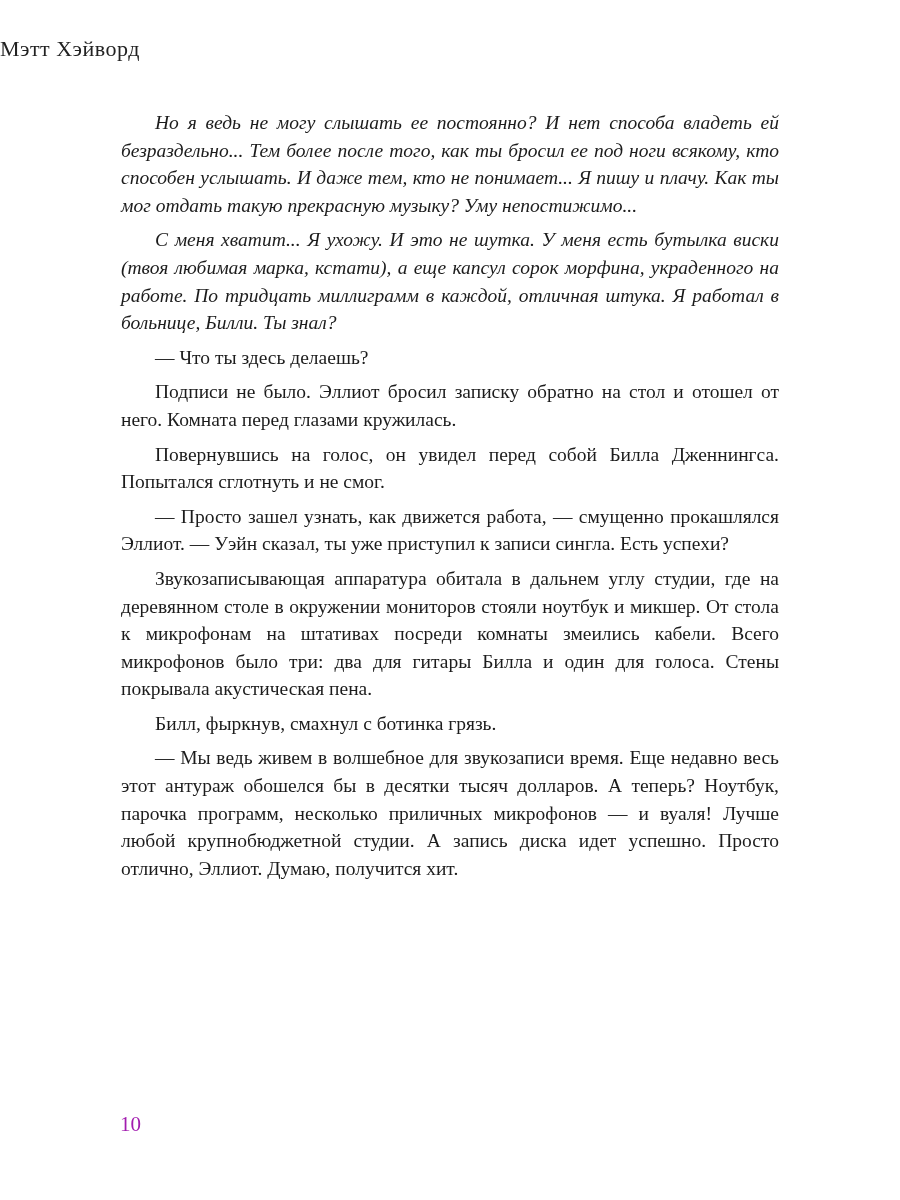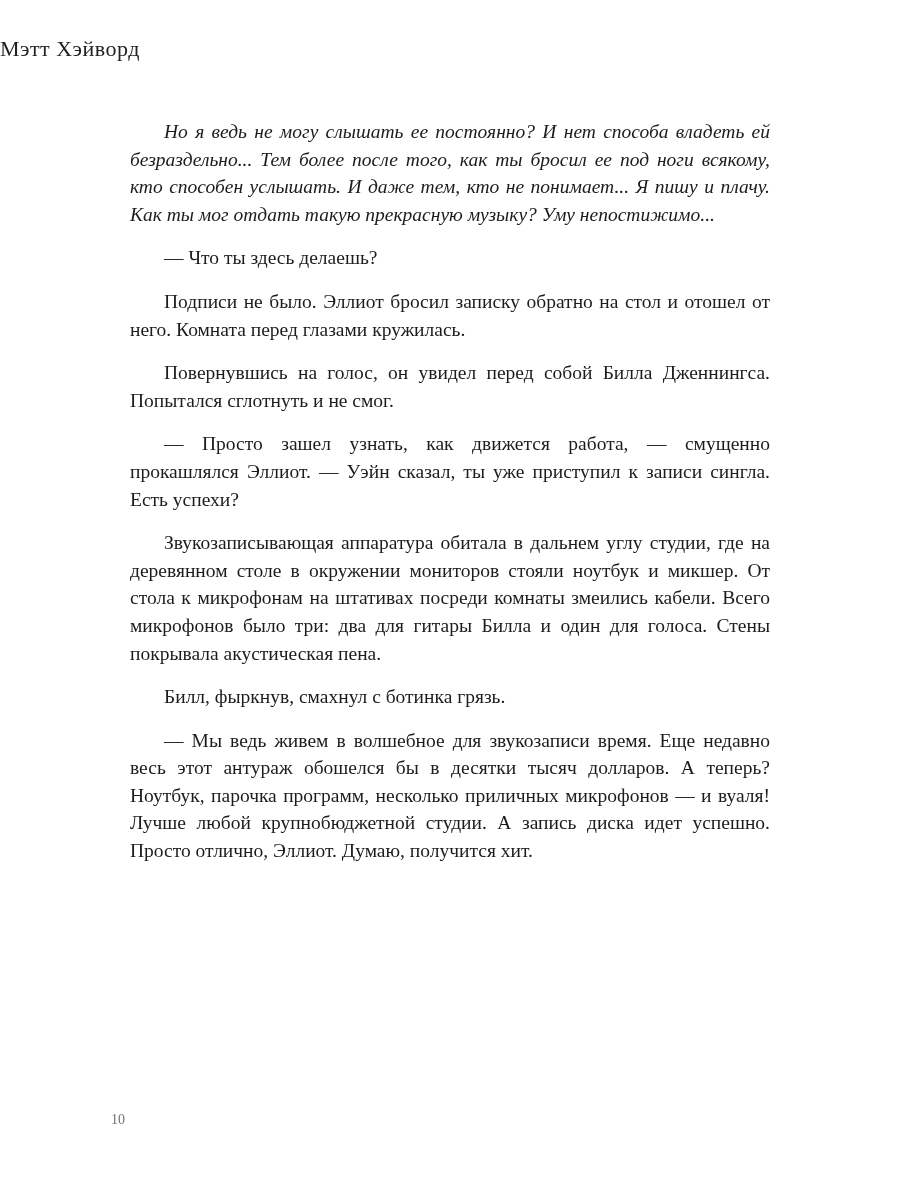--- a/index.html
+++ b/index.html
@@ -30,43 +30,44 @@
     top: 102px;
     left: 114px;
     width: 672px;
     font-size: 19.5px;
     line-height: 27.6px;
     text-align: justify;
     hyphens: auto;
     -webkit-hyphens: auto;
   }
   .text-block p {
-    margin: 16px;
+    margin: 7px;
     padding: 0;
     text-indent: 34px;
   }
   .text-block p.italic {
     font-style: italic;
   }
   .page-number {
     position: absolute;
-    left: 111px;
+    left: 120px;
     top: 1112px;
-    font-size: 14px;
-    color: #737373;
+    font-size: 21px;
+    color: #a21caf;
   }
 </style>
 </head>
 <body>
 
 <div class="book-page">
   <div class="running-head">Мэтт Хэйворд</div>
 
   <div class="text-block">
       <p class="italic">Но я ведь не могу слышать ее постоянно? И нет способа владеть ей безраздельно... Тем более после того, как ты бросил ее под ноги всякому, кто способен услышать. И даже тем, кто не понимает... Я пишу и плачу. Как ты мог отдать такую прекрасную музыку? Уму непостижимо...</p>
+      <p class="italic">С меня хватит... Я ухожу. И это не шутка. У меня есть бутылка виски (твоя любимая марка, кстати), а еще капсул сорок морфина, украденного на работе. По тридцать миллиграмм в каждой, отличная штука. Я работал в больнице, Билли. Ты знал?</p>
       <p>— Что ты здесь делаешь?</p>
       <p>Подписи не было. Эллиот бросил записку обратно на стол и отошел от него. Комната перед глазами кружилась.</p>
       <p>Повернувшись на голос, он увидел перед собой Билла Дженнингса. Попытался сглотнуть и не смог.</p>
       <p>— Просто зашел узнать, как движется работа, — смущенно прокашлялся Эллиот. — Уэйн сказал, ты уже приступил к записи сингла. Есть успехи?</p>
       <p>Звукозаписывающая аппаратура обитала в дальнем углу студии, где на деревянном столе в окружении мониторов стояли ноутбук и микшер. От стола к микрофонам на штативах посреди комнаты змеились кабели. Всего микрофонов было три: два для гитары Билла и один для голоса. Стены покрывала акустическая пена.</p>
       <p>Билл, фыркнув, смахнул с ботинка грязь.</p>
       <p>— Мы ведь живем в волшебное для звукозаписи время. Еще недавно весь этот антураж обошелся бы в десятки тысяч долларов. А теперь? Ноутбук, парочка программ, несколько приличных микрофонов — и вуаля! Лучше любой крупнобюджетной студии. А запись диска идет успешно. Просто отлично, Эллиот. Думаю, получится хит.</p>
     </div>
 
   <div class="page-number">10</div>

